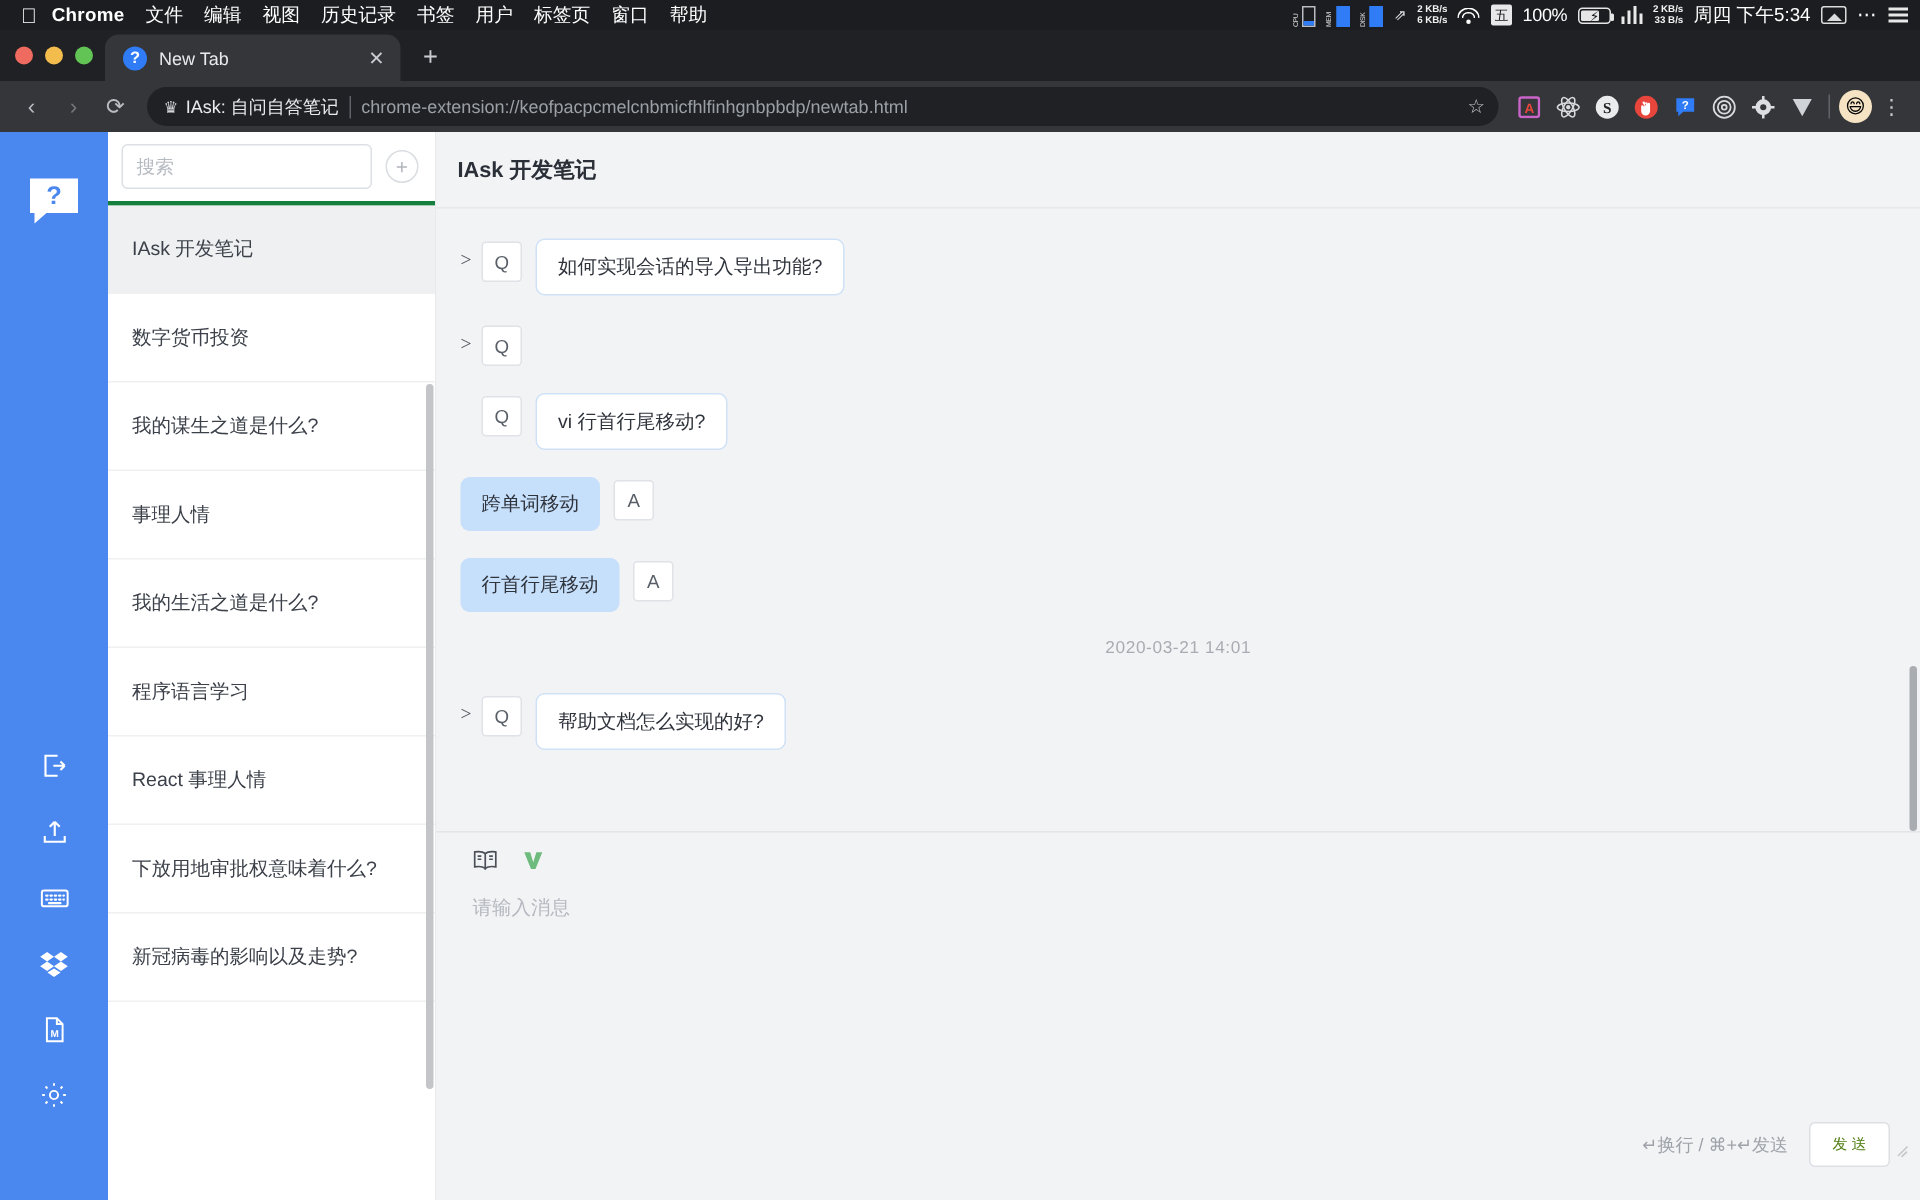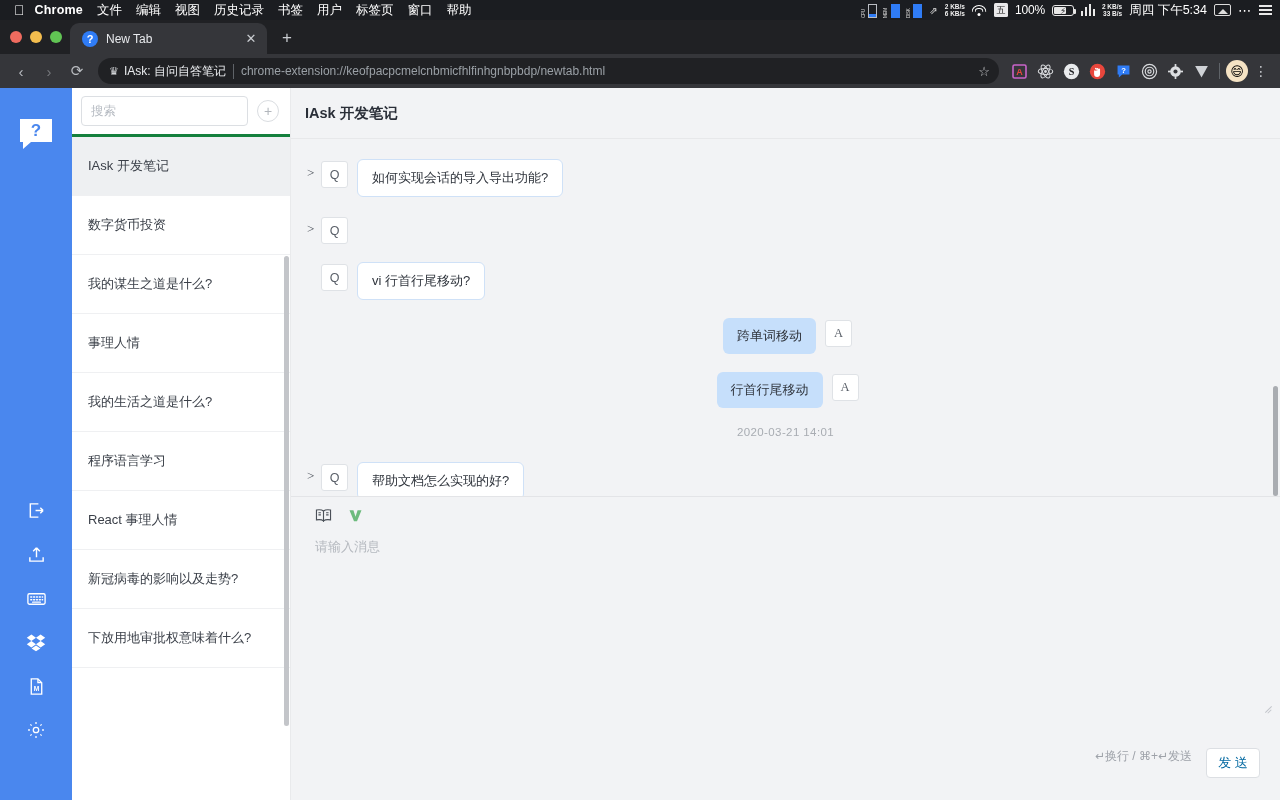--- a/index.html
+++ b/index.html
@@ -114,45 +114,45 @@
   .sb-item.active { background: #eef0f2; }
   .sb-scroll { position: absolute; right: 1px; top: 168px; width: 5px; height: 470px;
     background: #c3c5c9; border-radius: 3px; }
 
   
   .main { flex: 1; display: flex; flex-direction: column; background: #f2f3f5; min-width: 0; position: relative; }
   .main-head { height: 51px; display: flex; align-items: center; padding: 0 0 0 14px;
     font-size: 14.5px; color: #2a2f38; font-weight: 600; border-bottom: 1px solid #e7e8ea; flex: none; }
   .chat { flex: 1; padding: 20px 0 6px; overflow: hidden; position: relative; }
   .row { display: flex; align-items: flex-start; padding: 0 16px; margin-bottom: 18px; }
-  .row.right { justify-content: center; padding-right: 12px; font-family: Liberation Serif, serif; }
+  .row.right { justify-content: flex-start; padding-right: 12px; }
   .chev { width: 14px; color: #4e535c; font-size: 13px; line-height: 28px; flex: none;
     font-family: "Liberation Serif", serif; }
   .chev.blank { color: transparent; }
   .badge { width: 27px; height: 27px; border: 1px solid #dfe2e6; border-radius: 3px; background: #fff;
     display: flex; align-items: center; justify-content: center; font-size: 12.5px; color: #595f68; flex: none; margin-top: 2px; }
   .bubble-q { margin-left: 9px; background: #fff; border: 1px solid #cfe1f7; border-radius: 6px;
     padding: 9px 14px; font-size: 13px; color: #2f343c; max-width: 560px; }
   .bubble-a { background: #c6dffb; border-radius: 6px; padding: 9px 14px; font-size: 13px;
     color: #2f343c; margin-right: 9px; }
   .tstamp { text-align: center; color: #a8acb2; font-size: 11.5px; margin: 6px 0 24px; letter-spacing: .4px; }
   .chat-scroll { position: absolute; right: 2px; bottom: 0px; width: 5px; height: 110px;
     background: #a9acb1; border-radius: 3px; }
 
   
-  .composer { height: 304px; border-top: 1px solid #e3e4e7; background: #f2f3f5;
+  .composer { height: 246px; border-top: 1px solid #e3e4e7; background: #f2f3f5;
     display: flex; flex-direction: column; flex: none; position: relative; }
   .comp-tools { height: 30px; display: flex; align-items: center; gap: 16px; padding: 6px 0 0 24px; }
   .comp-tool { display: flex; align-items: center; justify-content: center; }
   .comp-ph { padding: 11px 24px; color: #b5b9bf; font-size: 13px; flex: 1; }
-  .comp-foot { display: flex; justify-content: flex-end; gap: 14px;
+  .comp-foot { display: flex; align-items: center; justify-content: flex-end; gap: 14px;
     padding: 0 20px 22px 0; }
   .comp-hint { color: #9ea2a9; font-size: 12px; white-space: nowrap; }
   .send-btn { width: 54px; height: 30px; background: #fff; border: 1px solid #dcdfe3; border-radius: 4px;
-    display: flex; align-items: center; justify-content: center; font-size: 13px; color: #0369a1; }
+    display: flex; align-items: center; justify-content: center; font-size: 10px; color: #4d7c0f; }
   .resize-grip { position: absolute; right: 7px; top: 205px; width: 9px; height: 9px; }
   .resize-grip i { position: absolute; background: #c2c5ca; height: 1px; display: block; transform: rotate(-45deg); }
 </style>
 </head>
 <body>
 
 <div class="menubar">
   <div class="mb-apple"></div>
   <div class="mb-app">Chrome</div>
   <div class="mb-item">文件</div>
@@ -384,24 +384,24 @@
       <div class="sb-item">
           <span>我的生活之道是什么?</span>
         </div>
       <div class="sb-item">
           <span>程序语言学习</span>
         </div>
       <div class="sb-item">
           <span>React 事理人情</span>
         </div>
       <div class="sb-item">
+          <span>下放用地审批权意味着什么?</span>
+        </div>
+      <div class="sb-item">
           <span>新冠病毒的影响以及走势?</span>
-        </div>
-      <div class="sb-item">
-          <span>下放用地审批权意味着什么?</span>
         </div>
     </div>
     <div class="sb-scroll"></div>
   </div>
 
   <div class="main">
     <div class="main-head">IAsk 开发笔记</div>
 
     <div class="chat">
       <div class="row">

